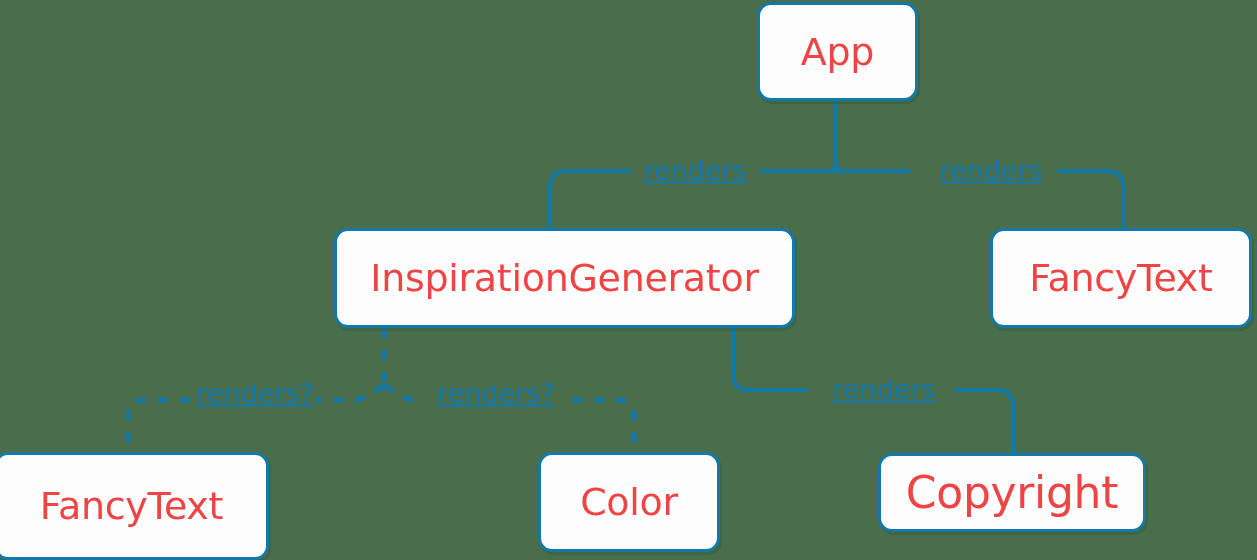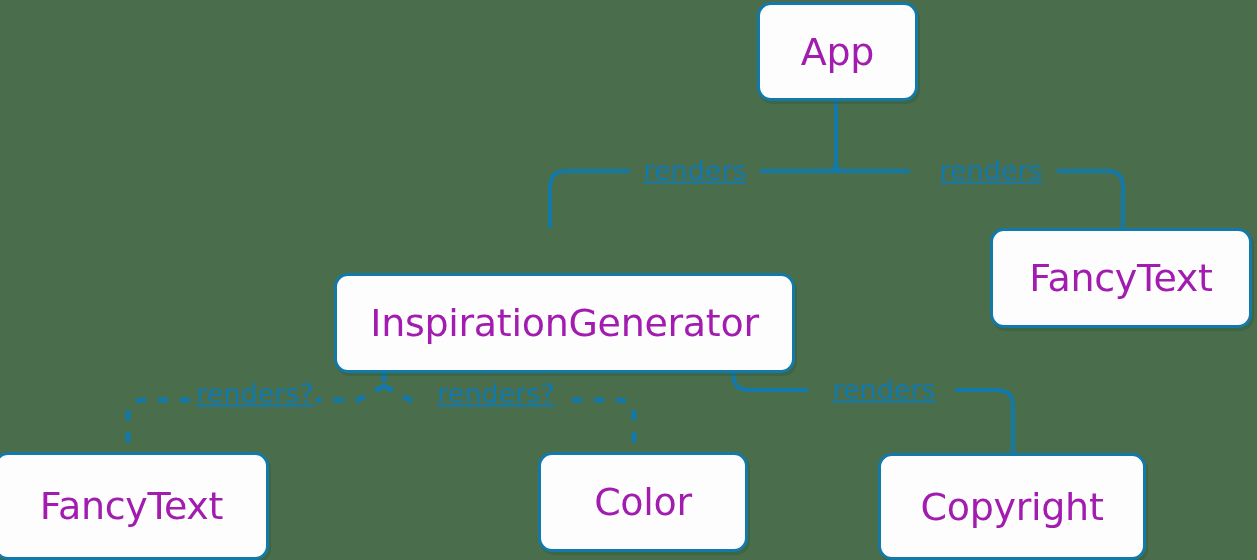--- a/index.html
+++ b/index.html
@@ -27,21 +27,21 @@
   }
   .node {
     position: absolute;
     box-sizing: border-box;
     background: #fdfdfd;
     border: 3px solid #1279a8;
     border-radius: 14px;
     display: flex;
     align-items: center;
     justify-content: center;
-    color: #a21caf;
+    color: #ef4444;
     font-family: "DejaVu Sans", sans-serif;
     font-weight: 400;
     letter-spacing: -0.3px;
     box-shadow: 2px 3px 0 rgba(20, 60, 30, 0.18);
     z-index: 2;
   }
   .node-label {
     display: block;
     line-height: 1;
     white-space: nowrap;
@@ -52,25 +52,25 @@
     font-family: "DejaVu Sans", sans-serif;
     font-size: 27px;
     line-height: 1;
     white-space: nowrap;
     transform: translate(-50%, -50%);
     z-index: 3;
     text-decoration: underline;
   }
   
   #node-app          { left: 757px;  top: 2px;   width: 161px; height: 99px;  font-size: 38px; }
-  #node-inspiration  { left: 334px;  top: 228px; width: 461px; height: 100px; font-size: 38px; margin-top: 45px; }
+  #node-inspiration  { left: 334px;  top: 228px; width: 461px; height: 100px; font-size: 38px; }
   #node-fancytext-right { left: 990px; top: 228px; width: 262px; height: 100px; font-size: 38px; }
   #node-fancytext-left  { left: -6px; top: 452px; width: 275px; height: 108px; font-size: 38px; }
-  #node-color        { left: 538px;  top: 452px; width: 210px; height: 100px; font-size: 38px; }
-  #node-copyright    { left: 878px;  top: 453px; width: 268px; height: 107px; font-size: 38px; }
+  #node-color        { left: 538px;  top: 452px; width: 182px; height: 100px; font-size: 38px; }
+  #node-copyright    { left: 878px;  top: 453px; width: 268px; height: 79px; font-size: 44px; }
 </style>
 </head>
 <body>
 
 <div id="diagram-root">
 
   <svg id="edge-layer" viewBox="0 0 1257 560" width="1257" height="560" xmlns="http://www.w3.org/2000/svg">
 
     <path d="M 836 101 L 836 163 Q 836 171 844 171" fill="none" stroke="#1279a8" stroke-width="4" stroke-linecap="butt"></path>
     <path d="M 836 163 Q 836 171 828 171" fill="none" stroke="#1279a8" stroke-width="4" stroke-linecap="butt"></path>

